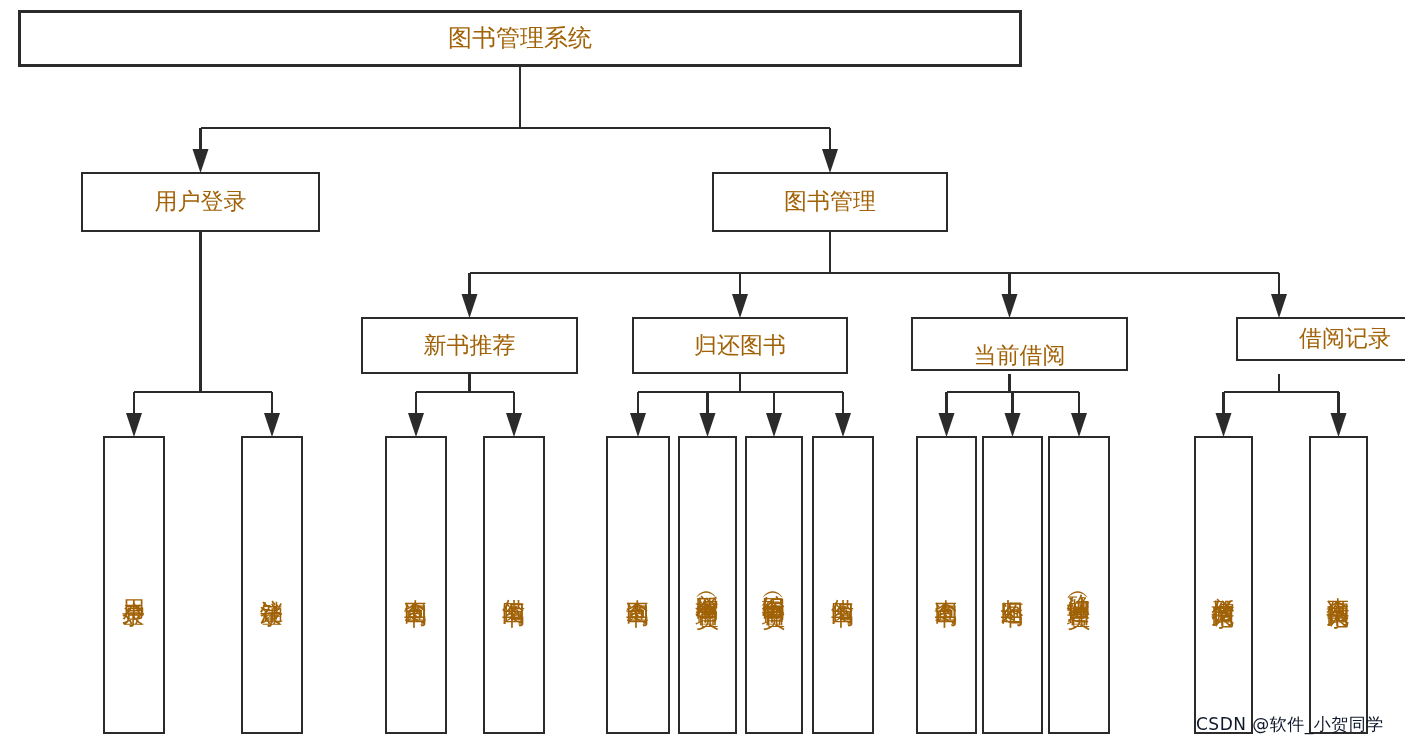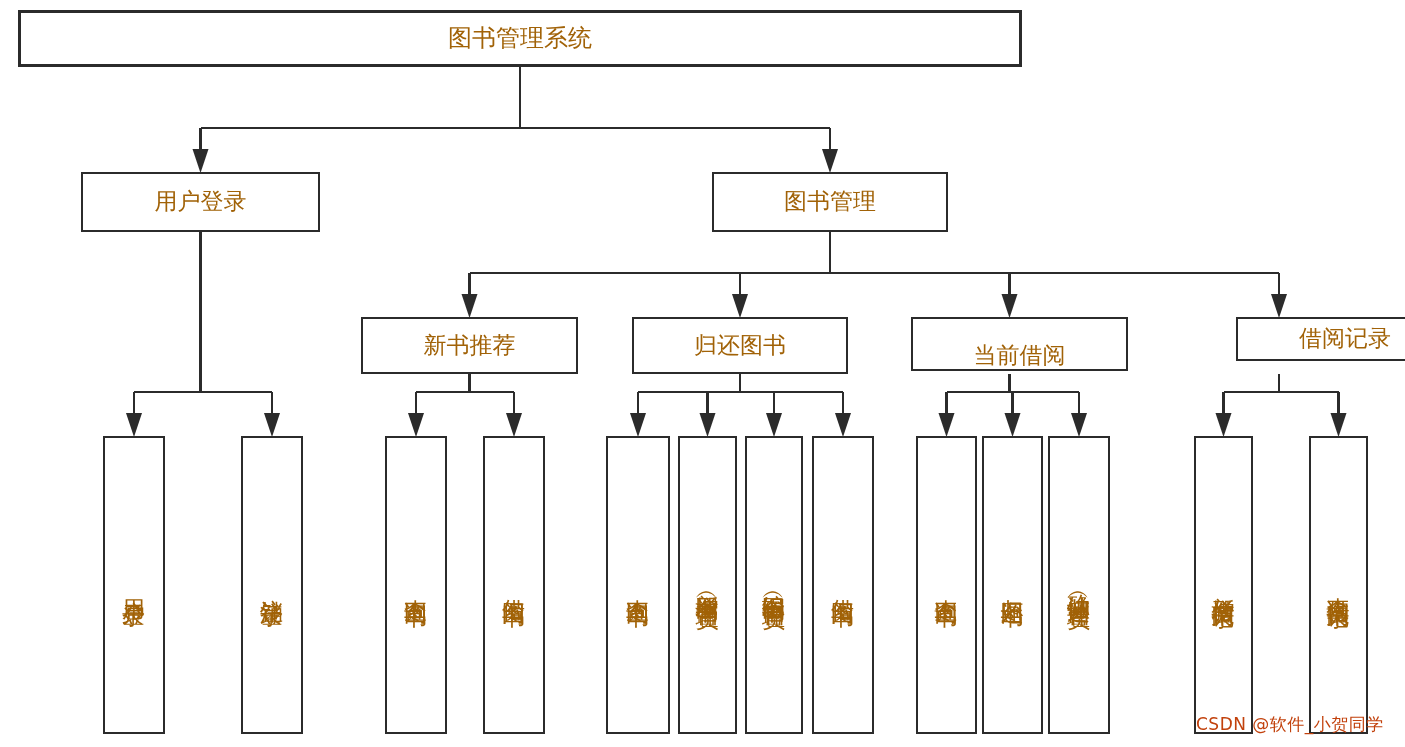--- a/index.html
+++ b/index.html
@@ -184,14 +184,14 @@
       <div class="node vert" style="left: 1048px; top: 436px; width: 62px; height: 298px; border-color: rgb(43, 43, 43); background: rgb(255, 255, 255);">
         <span class="node-label">确认归还（管理员）</span>
       </div>
       <div class="node vert" style="left: 1194px; top: 436px; width: 59px; height: 298px; border-color: rgb(43, 43, 43); background: rgb(255, 255, 255);">
         <span class="node-label">新增借阅记录</span>
       </div>
       <div class="node vert" style="left: 1309px; top: 436px; width: 59px; height: 298px; border-color: rgb(43, 43, 43); background: rgb(255, 255, 255);">
         <span class="node-label">查询借阅记录</span>
       </div>
     </div>
-  <div class="watermark" style="left: 1196px; top: 713px; color: #c2410c;">CSDN @软件_小贺同学</div>
+  <div class="watermark" style="left: 1196px; top: 713px; color: #0f172a;">CSDN @软件_小贺同学</div>
 </div>
 
 </body></html>

